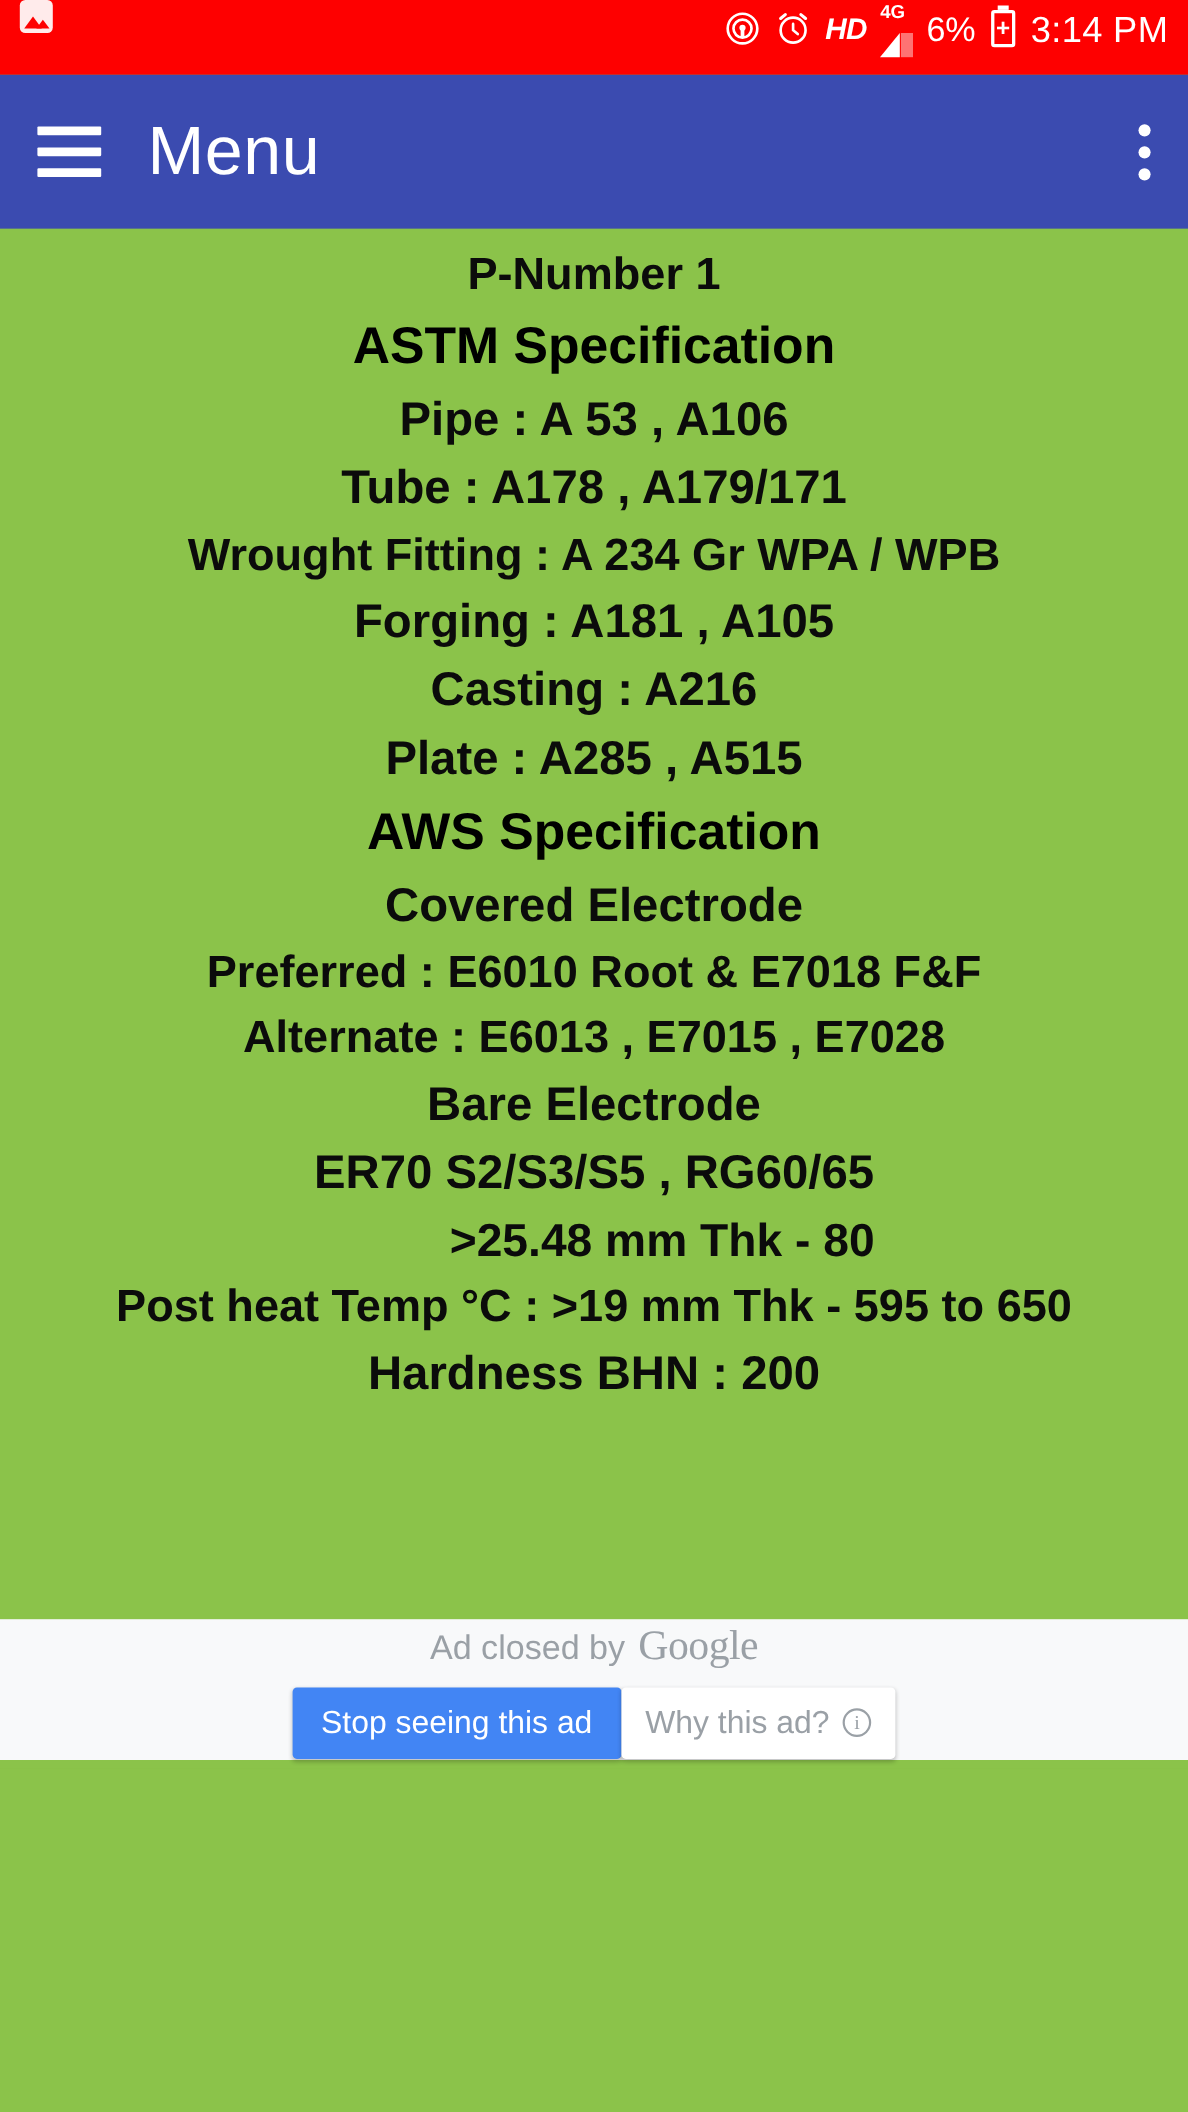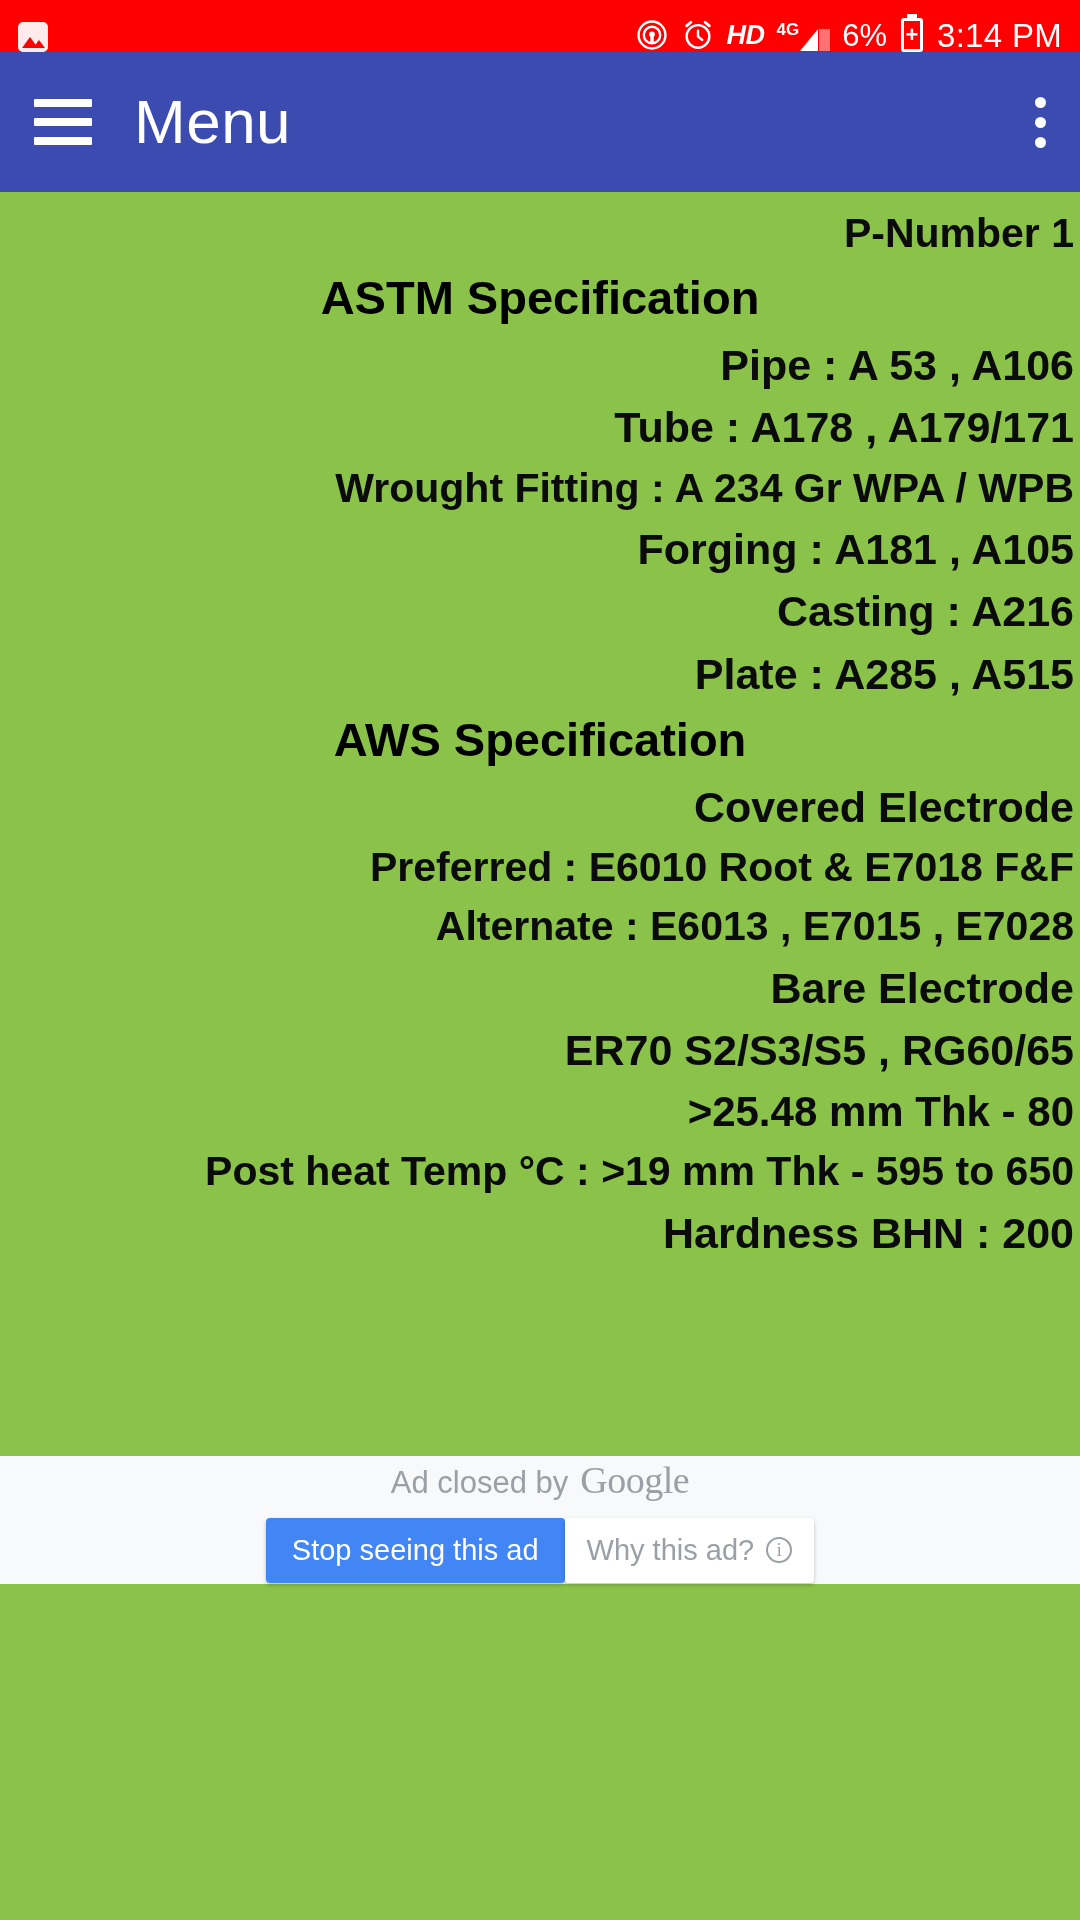--- a/index.html
+++ b/index.html
@@ -6,24 +6,24 @@
   html, body {
     width: 1080px;
     height: 1920px;
     overflow: hidden;
     font-family: "Liberation Sans", sans-serif;
     background: #8BC34A;
   }
 
   
   .status-bar {
-    height: 52px;
+    height: 68px;
     background: #FE0000;
     display: flex;
-    align-items: flex-end;
+    align-items: flex-start;
     padding: 0 18px;
     color: #ffffff;
   }
   .status-left { display: flex; align-items: center; gap: 10px; }
   .status-right {
     margin-left: auto;
     display: flex;
     align-items: center;
     gap: 12px;
   }
@@ -53,21 +53,21 @@
     border-right: 6px solid transparent;
     border-bottom: 8px solid #FE0000;
   }
   .hd-text {
     font-size: 27px;
     font-weight: bold;
     font-style: italic;
     letter-spacing: -0.5px;
     line-height: 1;
   }
-  .net-wrap { display: flex; align-items: flex-start; gap: 1px; }
+  .net-wrap { display: flex; align-items: flex-start; gap: 1px; flex-direction: column; }
   .net-label {
     font-size: 17px;
     font-weight: bold;
     line-height: 1;
     margin-top: 2px;
   }
   .signal {
     position: relative;
     width: 30px; height: 28px;
     margin-top: 4px;
@@ -135,21 +135,21 @@
 
   
   .content {
     background: #8BC34A;
     height: 1264px;
     padding-top: 12px;
     display: flex;
     flex-direction: column;
   }
   .row {
-    text-align: right;
+    text-align: center;
     color: #0b0b0b;
     font-weight: bold;
     font-size: 43px;
     line-height: 1.45;
     padding: 0 6px;
     white-space: nowrap;
   }
   .row.pnum { font-size: 41px; }
   .section-head {
     text-align: center;

